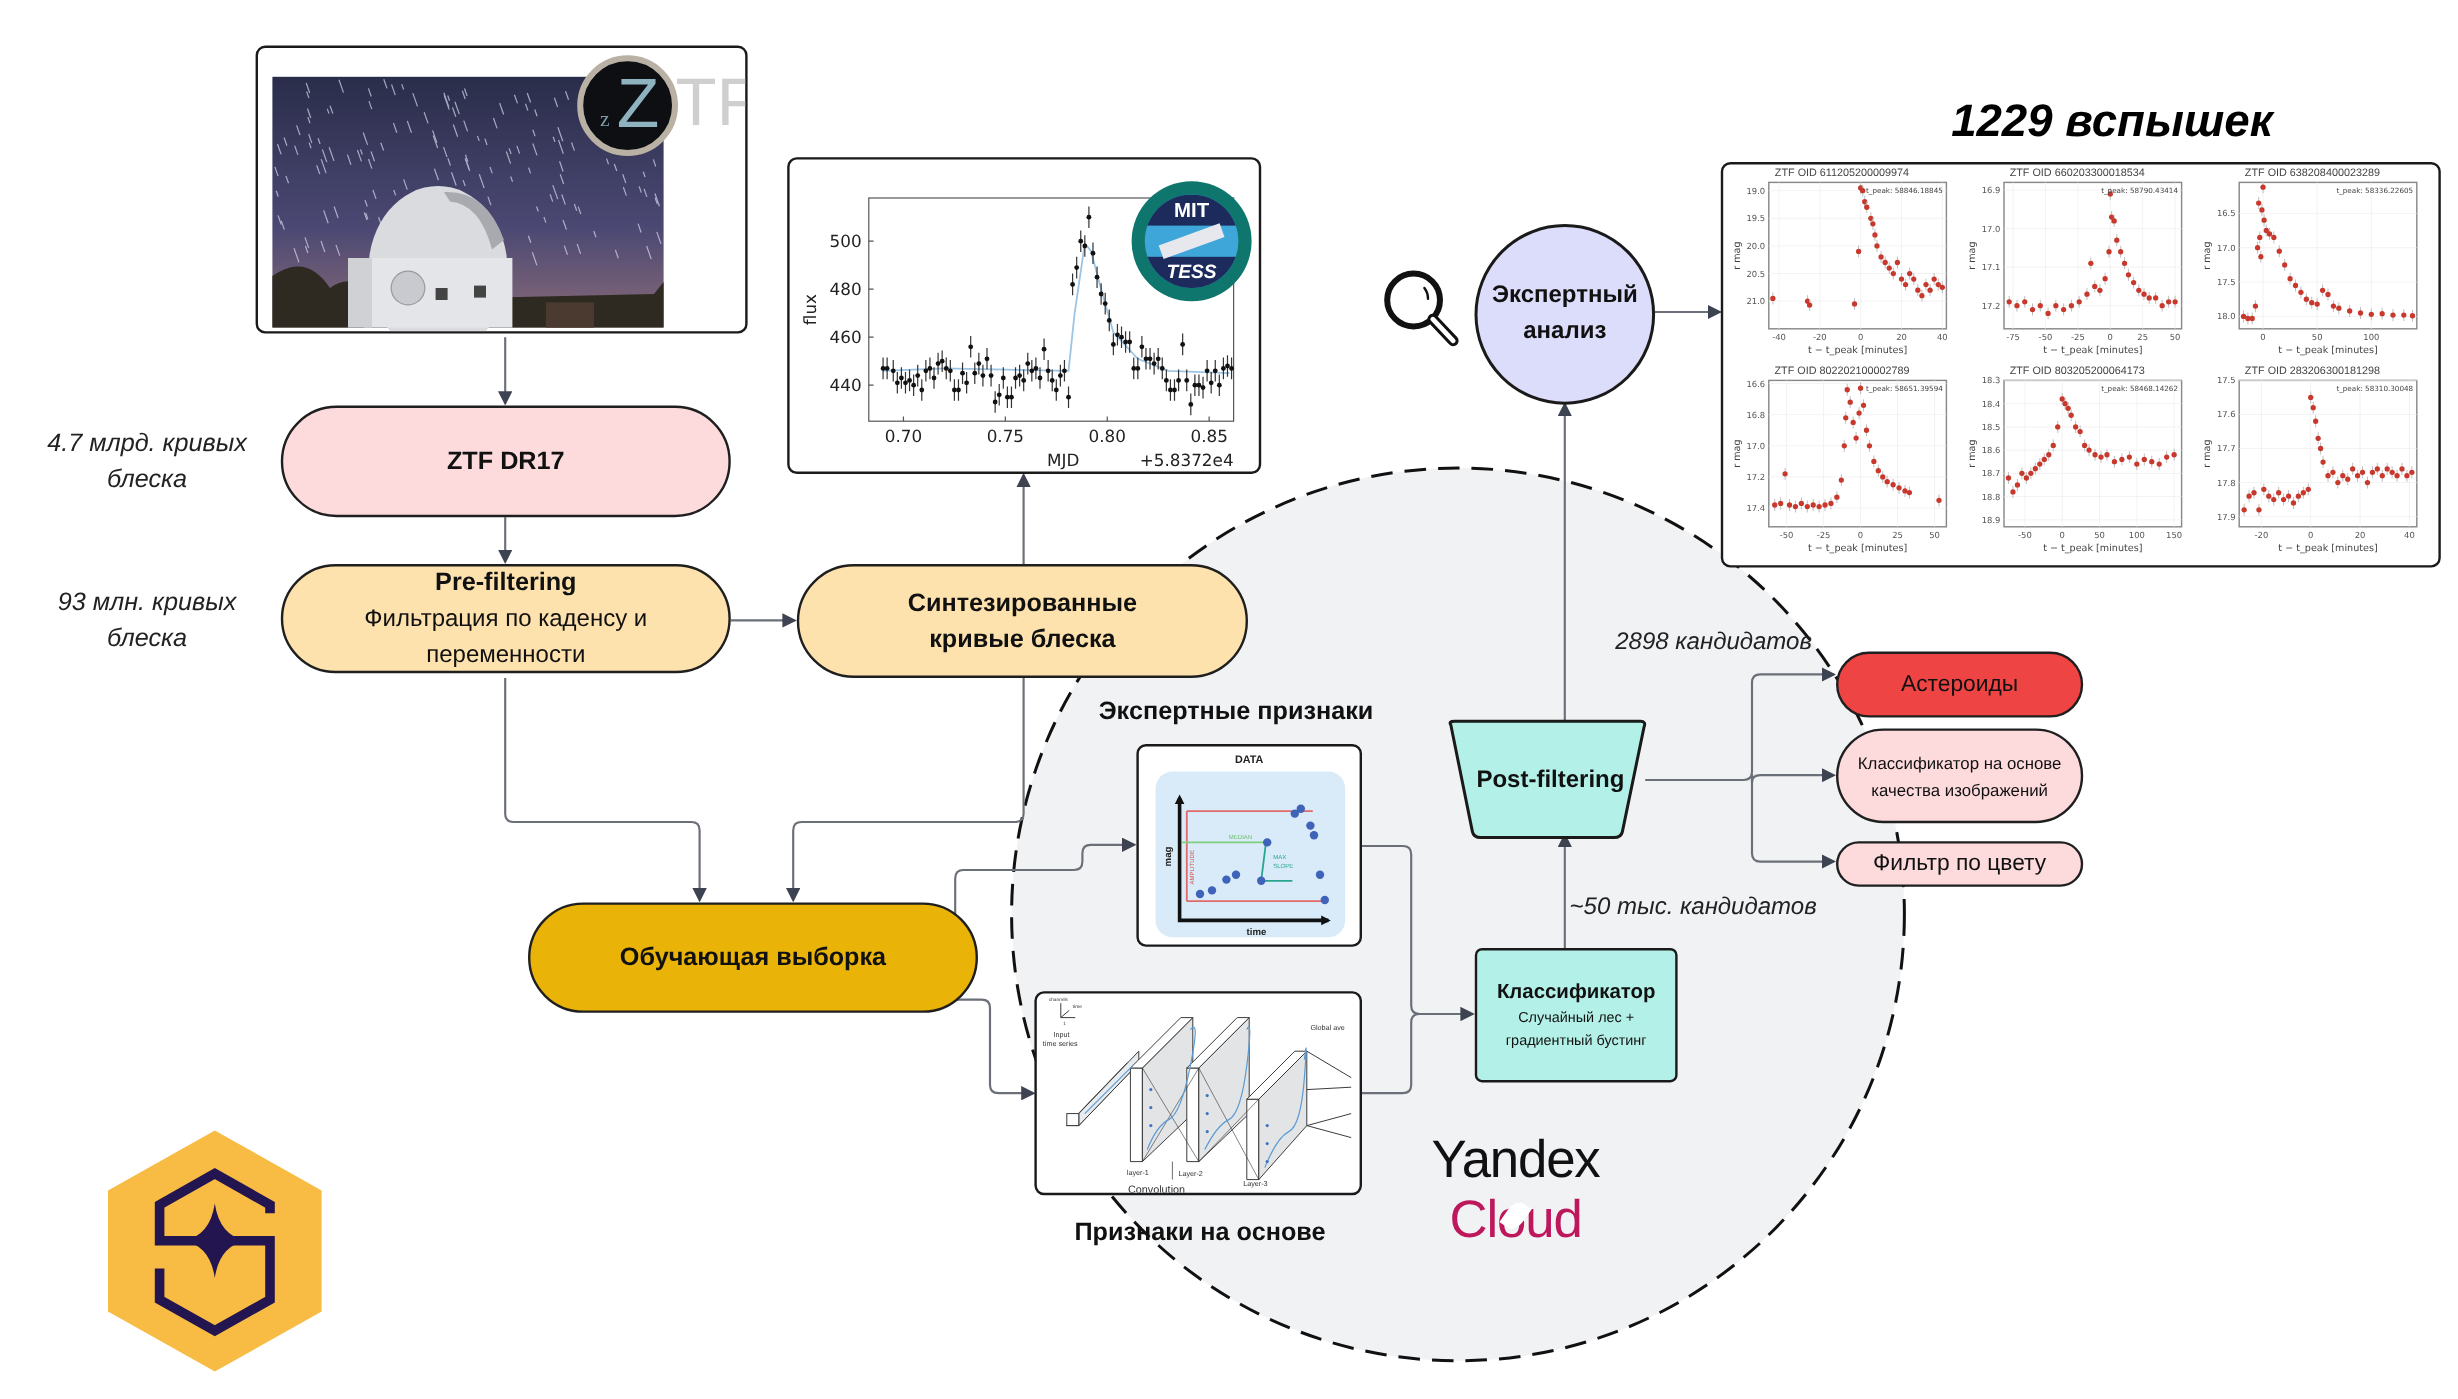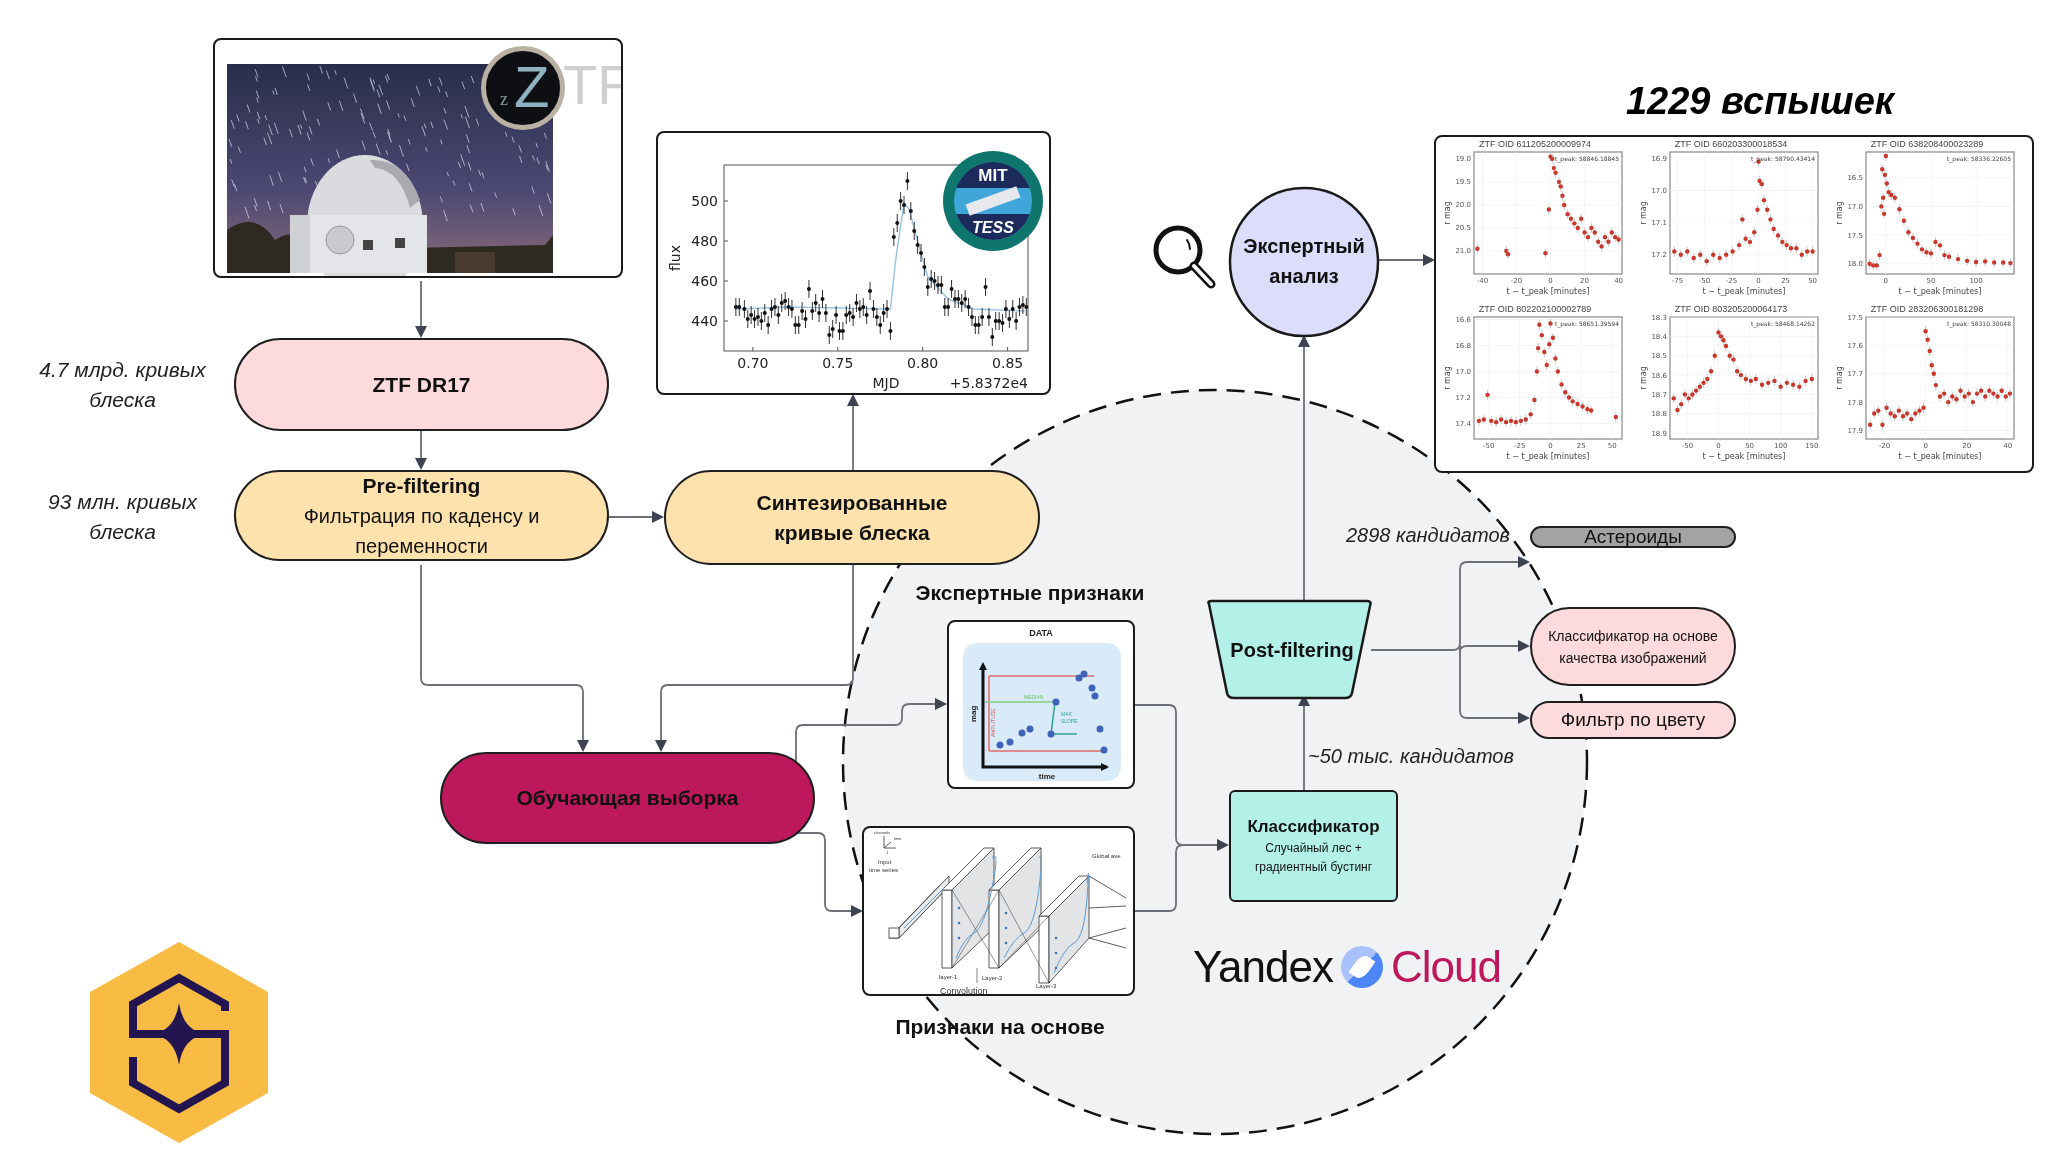--- a/index.html
+++ b/index.html
@@ -247,21 +247,21 @@
 </div>
 <div class="pill" style="left:234px;top:470px;width:375px;height:91px;background:#fde2ad;">
   <span class="t">Pre-filtering</span>
   <span class="s">Фильтрация по каденсу и</span>
   <span class="s">переменности</span>
 </div>
 <div class="pill" style="left:664px;top:470px;width:376px;height:95px;background:#fde2ad;">
   <span class="t">Синтезированные</span>
   <span class="t">кривые блеска</span>
 </div>
-<div class="pill" style="left:440px;top:752px;width:375px;height:92px;background:#be185d;">
+<div class="pill" style="left:440px;top:752px;width:375px;height:92px;background:#eab308;">
   <span class="t">Обучающая выборка</span>
 </div>
 
 <div class="panel" style="left:656px;top:131px;width:395px;height:264px;">
   <svg id="flux-svg" width="391" height="260" style="position:absolute;left:0;top:0;">
       <rect x="66" y="32" width="304" height="186" fill="none" stroke="#555" stroke-width="1"></rect>
       <line x1="94.87150837988811" y1="218" x2="94.87150837988811" y2="214" stroke="#555"></line>
       <text x="94.87150837988811" y="235" text-anchor="middle" font-size="14" fill="#222" font-family="DejaVu Sans, sans-serif">0.70</text>
       <line x1="179.78770949720666" y1="218" x2="179.78770949720666" y2="214" stroke="#555"></line>
       <text x="179.78770949720666" y="235" text-anchor="middle" font-size="14" fill="#222" font-family="DejaVu Sans, sans-serif">0.75</text>
@@ -567,21 +567,21 @@
 </div>
 
 <div style="position:absolute;left:1230px;top:228px;width:148px;height:66px;display:flex;flex-direction:column;align-items:center;justify-content:center;">
   <span style="font-weight:bold;font-size:20px;line-height:30px;">Экспертный</span>
   <span style="font-weight:bold;font-size:20px;line-height:30px;">анализ</span>
 </div>
 
 <div style="position:absolute;left:1346px;top:524px;font-style:italic;font-size:20px;color:#222;">2898 кандидатов</div>
 <div style="position:absolute;left:1308px;top:745px;font-style:italic;font-size:20px;color:#222;">~50 тыс. кандидатов</div>
 
-<div class="pill" style="left:1530px;top:526px;width:206px;height:22px;background:#a3a3a3;">
+<div class="pill" style="left:1530px;top:543px;width:206px;height:55px;background:#ef4444;">
   <span style="font-size:19px;">Астероиды</span>
 </div>
 <div class="pill" style="left:1530px;top:607px;width:206px;height:79px;background:#fddbdd;">
   <span style="font-size:14px;line-height:22px;">Классификатор на основе</span>
   <span style="font-size:14px;line-height:22px;">качества изображений</span>
 </div>
 <div class="pill" style="left:1530px;top:701px;width:206px;height:38px;background:#fddbdd;">
   <span style="font-size:19px;">Фильтр по цвету</span>
 </div>
 
@@ -1147,19 +1147,19 @@
           <line x1="177.88888888888889" y1="84.60465116279063" x2="177.88888888888889" y2="94.60465116279063" stroke="#bbb" stroke-width="0.8"></line>
           <circle cx="177.88888888888889" cy="89.60465116279063" r="2.2" fill="#c8382c"></circle>
           <text x="179" y="22" text-anchor="end" font-size="6" fill="#444" font-family="DejaVu Sans, sans-serif">t_peak: 58310.30048</text>
           <text x="108" y="155" text-anchor="middle" font-size="8" fill="#444" font-family="DejaVu Sans, sans-serif">t − t_peak [minutes]</text>
           <text x="0" y="0" text-anchor="middle" font-size="8" fill="#444" transform="translate(10,74) rotate(-90)" font-family="DejaVu Sans, sans-serif">r mag</text>
         </svg>
       </div>
     </div>
 </div>
 
-<div style="position:absolute;left:1193px;top:942px;height:50px;display:flex;align-items:center;">
+<div style="position:absolute;left:1193px;top:942px;height:50px;display:flex;align-items:center;flex-direction:column;">
   <span style="font-size:44px;color:#111;letter-spacing:-1px;">Yandex</span>
   <span style="display:inline-block;width:42px;height:42px;border-radius:50%;background:linear-gradient(135deg,#a9c2fb 0%,#a9c2fb 50%,#4f86f7 50%);margin:0 8px;position:relative;">
     <span style="position:absolute;left:13px;top:9px;width:16px;height:24px;background:#fff;border-radius:50% 0 50% 0;transform:rotate(35deg);"></span>
   </span>
   <span style="font-size:44px;color:#be185d;letter-spacing:-1px;">Cloud</span>
 </div>
 
 </body></html>

